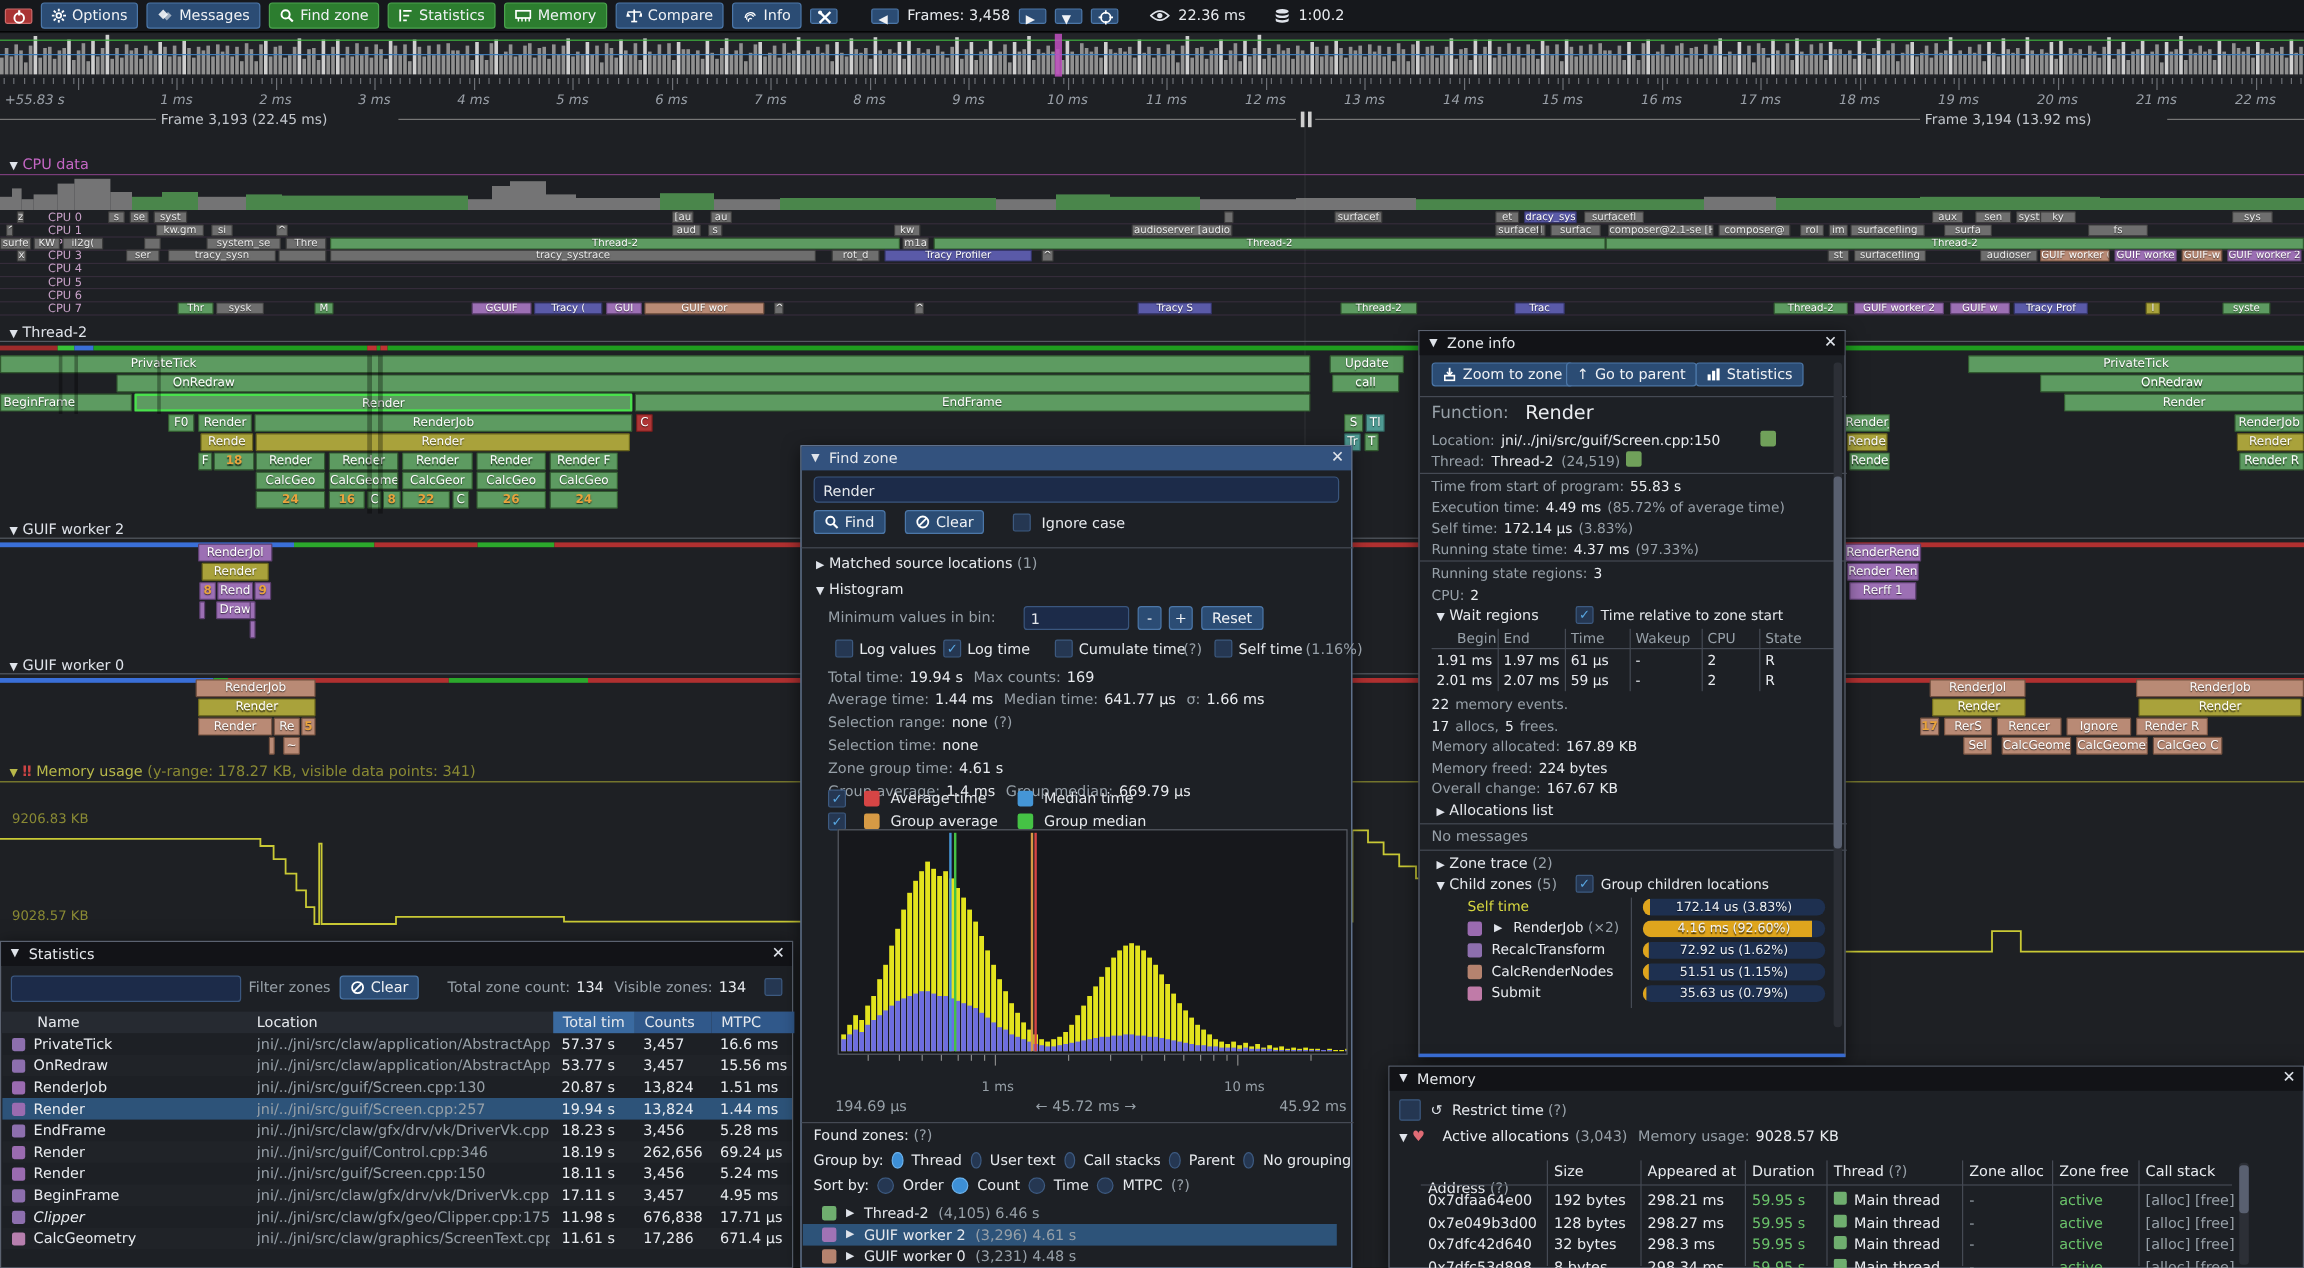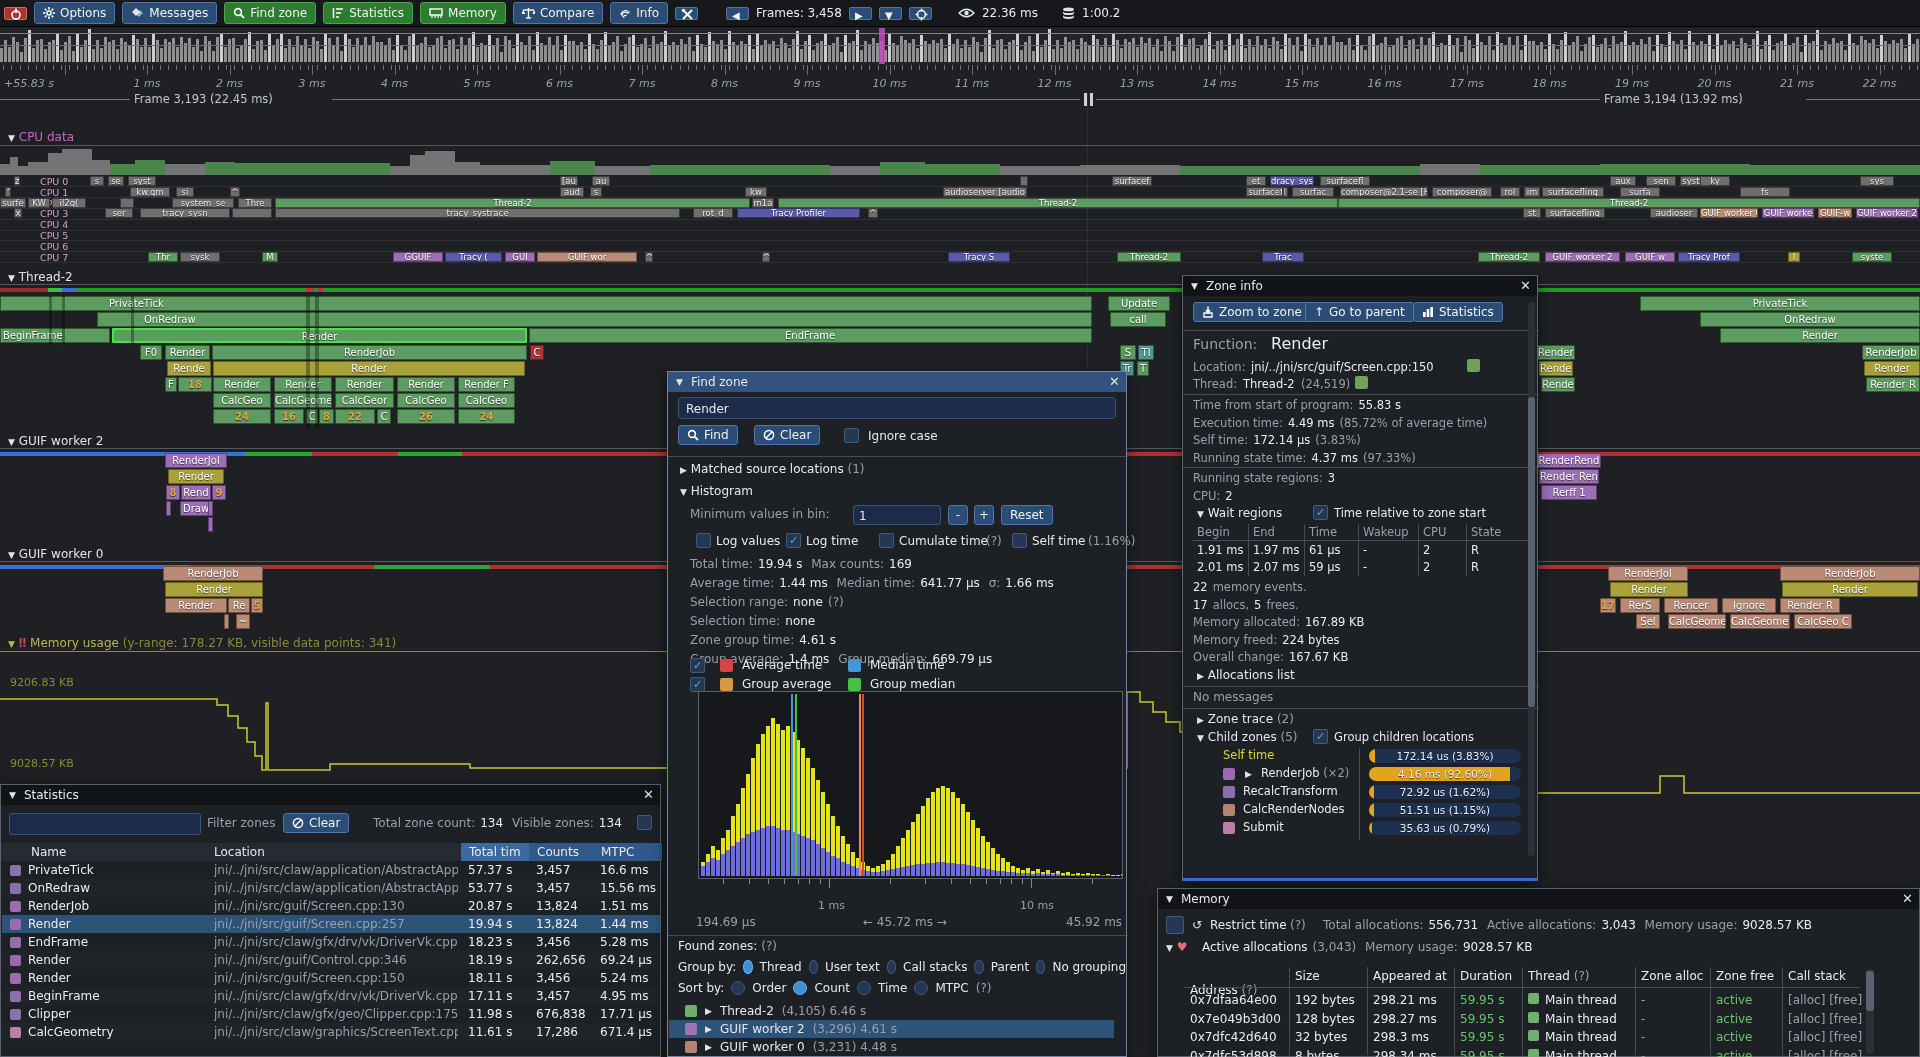--- a/index.html
+++ b/index.html
@@ -1315,21 +1315,21 @@
         <div style="position: absolute; left: 1px; top: 202px; width: 658px; height: 18px; background: rgba(255, 255, 255, 0.016);">
           <div style="position: absolute; left: 8px; top: 3.5px; width: 11px; height: 11px; border-radius: 2px; background: rgb(141, 111, 174);"></div>
           <span class="cell w" style="left: 26px; top: 0px; width: 172px; line-height: 18px;">BeginFrame</span>
           <span class="cell dim" style="left: 212px; top: 0px; width: 244px; line-height: 18px;">jni/../jni/src/claw/gfx/drv/vk/DriverVk.cpp:</span>
           <span class="cell w" style="left: 466px; top: 0px; width: 60px; line-height: 18px;">17.11 s</span>
           <span class="cell w" style="left: 534px; top: 0px; width: 56px; line-height: 18px;">3,457</span>
           <span class="cell w" style="left: 598px; top: 0px; width: 60px; line-height: 18px;">4.95 ms</span>
         </div>
         <div style="position: absolute; left: 1px; top: 220px; width: 658px; height: 18px; background: transparent;">
           <div style="position: absolute; left: 8px; top: 3.5px; width: 11px; height: 11px; border-radius: 2px; background: rgb(141, 111, 174);"></div>
-          <span class="cell w" style="left: 26px; top: 0px; width: 172px; line-height: 18px;">Clipper</span>
+          <span class="cell w" style="left: 26px; top: 0px; width: 172px; line-height: 18px; font-style: italic;">Clipper</span>
           <span class="cell dim" style="left: 212px; top: 0px; width: 244px; line-height: 18px;">jni/../jni/src/claw/gfx/geo/Clipper.cpp:175</span>
           <span class="cell w" style="left: 466px; top: 0px; width: 60px; line-height: 18px;">11.98 s</span>
           <span class="cell w" style="left: 534px; top: 0px; width: 56px; line-height: 18px;">676,838</span>
           <span class="cell w" style="left: 598px; top: 0px; width: 60px; line-height: 18px;">17.71 µs</span>
         </div>
         <div style="position: absolute; left: 1px; top: 238px; width: 634px; height: 18px; background: rgba(255, 255, 255, 0.016);">
           <div style="position: absolute; left: 8px; top: 3.5px; width: 11px; height: 11px; border-radius: 2px; background: rgb(183, 127, 174);"></div>
           <span class="cell w" style="left: 26px; top: 0px; width: 172px; line-height: 18px;">CalcGeometry</span>
           <span class="cell dim" style="left: 212px; top: 0px; width: 244px; line-height: 18px;">jni/../jni/src/claw/graphics/ScreenText.cpp</span>
           <span class="cell w" style="left: 466px; top: 0px; width: 60px; line-height: 18px;">11.61 s</span>
@@ -1698,21 +1698,21 @@
       </div>
     <div class="hline" style="left:0;top:191px;width:356px"></div>
     <div class="abs" id="zi-lines2" style="left:10px;top:194px;font-size:11.5px">
         <div class="line" style="height: 17.5px; line-height: 17.5px;"><span class="dim">Running state regions:</span><span class="w">3</span></div>
         <div class="line" style="height: 17.5px; line-height: 17.5px;"><span class="dim">CPU:</span><span class="w">2</span></div>
       </div>
     <span class="abs" style="left:14px;top:230px"><span class="arr">▼</span> <span>Wait regions</span></span>
     <span class="cb abs" style="left:130px;top:229px">✓</span>
     <span class="abs" style="left:151px;top:230px;font-size:11.5px">Time relative to zone start</span>
     <div id="zi-wait">
-        <span class="cell dim" style="left: 14px; top: 249px; width: 50px; font-size: 11.5px;">Begin</span>
+        <span class="cell dim" style="left: 14px; top: 249px; width: 50px; font-size: 11.5px; text-align: right;">Begin</span>
         <span class="cell dim" style="left: 70px; top: 249px; width: 50px; font-size: 11.5px;">End</span>
         <div class="vline" style="left: 65px; top: 248px; height: 52px;"></div>
         <span class="cell dim" style="left: 126px; top: 249px; width: 48px; font-size: 11.5px;">Time</span>
         <div class="vline" style="left: 121px; top: 248px; height: 52px;"></div>
         <span class="cell dim" style="left: 180px; top: 249px; width: 54px; font-size: 11.5px;">Wakeup</span>
         <div class="vline" style="left: 175px; top: 248px; height: 52px;"></div>
         <span class="cell dim" style="left: 240px; top: 249px; width: 42px; font-size: 11.5px;">CPU</span>
         <div class="vline" style="left: 235px; top: 248px; height: 52px;"></div>
         <span class="cell dim" style="left: 288px; top: 249px; width: 42px; font-size: 11.5px;">State</span>
         <div class="vline" style="left: 283px; top: 248px; height: 52px;"></div>
@@ -1786,23 +1786,20 @@
   <div class="panel" id="mem-panel" style="left:1157px;top:888px;width:763px;height:169px;">
     <div class="titlebar">
         <span class="arr">▼</span>
         <span>Memory</span>
         <span class="closex">✕</span>
       </div>
     <span class="cb abs" style="left:8px;top:27px;width:18px;height:18px"></span>
     <span class="abs" style="left:34px;top:29px;color:#dfe3ea">↺</span>
     <span class="abs" style="left:52px;top:29px">Restrict time</span>
     <span class="abs dim" style="left:132px;top:29px">(?)</span>
-    <div class="abs line" id="mem-summary" style="left:165px;top:27px">
-        <div class="line"><span class="dim">Total allocations:</span><span class="w">556,731</span><span class="dim">   Active allocations:</span><span class="w">3,043</span><span class="dim">   Memory usage:</span><span class="w">9028.57 KB</span></div>
-      </div>
     <span class="abs" style="left:8px;top:51px"><span class="arr">▼</span> <span style="color:#e06c75">♥</span> </span>
     <div class="abs line" id="mem-active" style="left:44px;top:49px">
         <div class="line"><span class="w">Active allocations</span><span class="dim">(3,043)</span><span class="dim">  Memory usage:</span><span class="w">9028.57 KB</span></div>
       </div>
     <div id="mem-table">
         <span class="cell w" style="left: 32px; top: 80px; width: 97px; margin-top: 14px;">Address <span class="dim">(?)</span></span>
         <span class="cell w" style="left: 137px; top: 80px; width: 70px;">Size </span>
         <div class="vline" style="left: 131px; top: 78px; height: 88px;"></div>
         <span class="cell w" style="left: 215px; top: 80px; width: 79px;">Appeared at </span>
         <div class="vline" style="left: 209px; top: 78px; height: 88px;"></div>

